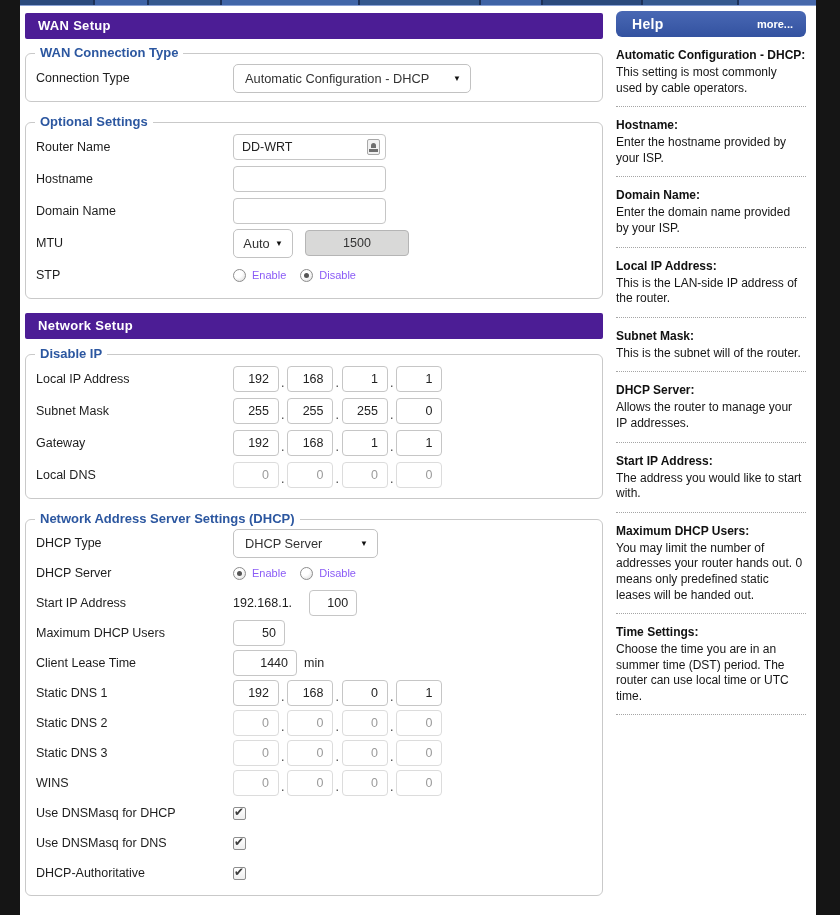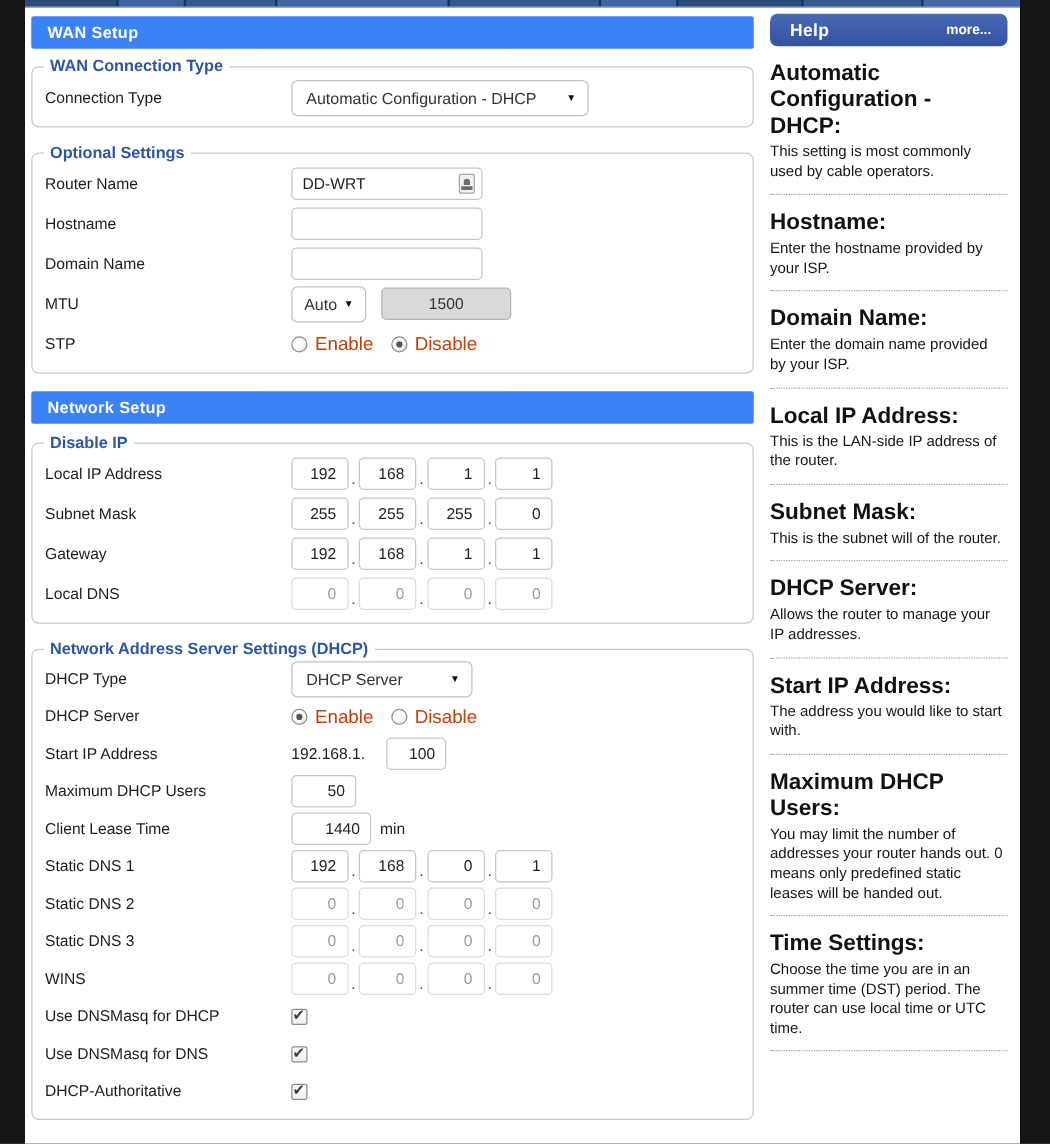--- a/index.html
+++ b/index.html
@@ -17,21 +17,21 @@
 
   
   .topbar { height:6px; width:100%; display:flex; border-bottom:1px solid #8aa3d6; background:#3a5e9e; }
   .topbar .seg { height:100%; }
   .topbar .div { width:2px; height:100%; background:#1d3158; flex:none; }
 
   .main-col { position:absolute; left:5px; top:7px; width:578px; }
   .help-col { position:absolute; left:596px; top:7px; width:190px; }
 
   .section-bar {
-    height:26px; line-height:26px; background:#3b82f6; color:#fff;
+    height:26px; line-height:26px; background:#4c1d95; color:#fff;
     font-size:13px; font-weight:bold; letter-spacing:.3px;
     padding-left:13px; border-radius:2px;
   }
   .section-bar.first { margin-top:6px; }
   .section-bar.second { margin-top:14px; }
 
   fieldset.box {
     border:1px solid #c9c9c9; border-radius:6px;
     margin:0; padding:2px 10px 7px 10px;
   }
@@ -90,41 +90,41 @@
   
   .radio {
     width:13px; height:13px; border-radius:50%; border:1px solid #8d8d8d;
     background:radial-gradient(circle at 35% 30%, #ffffff 40%, #d7d7d7);
     display:inline-block; position:relative; flex:none; cursor:pointer;
   }
   .radio.checked::after {
     content:""; position:absolute; left:3px; top:3px; width:5px; height:5px;
     border-radius:50%; background:#555;
   }
-  .radio-lbl { font-size:15px; color:#c2410c; margin:0 14px 0 6px; }
+  .radio-lbl { font-size:11px; color:#8b5cf6; margin:0 14px 0 6px; }
 
   
   .checkbox {
     width:13px; height:13px; border:1px solid #8d8d8d; border-radius:2px;
     background:linear-gradient(#ffffff,#efefef); position:relative; display:inline-block; cursor:pointer;
   }
   .checkbox .tick {
     position:absolute; left:0px; top:-3px; font-size:12px; color:#3b3b3b;
   }
 
   
   .help-header {
     height:26px; margin-top:4px; border-radius:6px;
     background:linear-gradient(#4968b4,#3352a0);
     display:flex; align-items:center; justify-content:space-between;
     padding:0 13px 0 16px;
   }
   .help-title { color:#fff; font-size:14px; font-weight:bold; letter-spacing:.3px; }
   .help-more { color:#fff; font-size:11px; font-weight:bold; cursor:pointer; }
-  .help-item h4 { font-size:18px; font-weight:bold; color:#111; margin:11px 0 3px 0; }
+  .help-item h4 { font-size:12px; font-weight:bold; color:#111; margin:11px 0 3px 0; }
   .help-item p { font-size:12px; color:#161616; margin:0; line-height:1.3; }
   .help-sep { border-bottom:1px dotted #a5a5a5; margin-top:10px; height:0; }
 </style>
 </head>
 <body>
 
 <div class="gutter left"></div>
 <div class="gutter right"></div>
 
 <div class="white-area">

